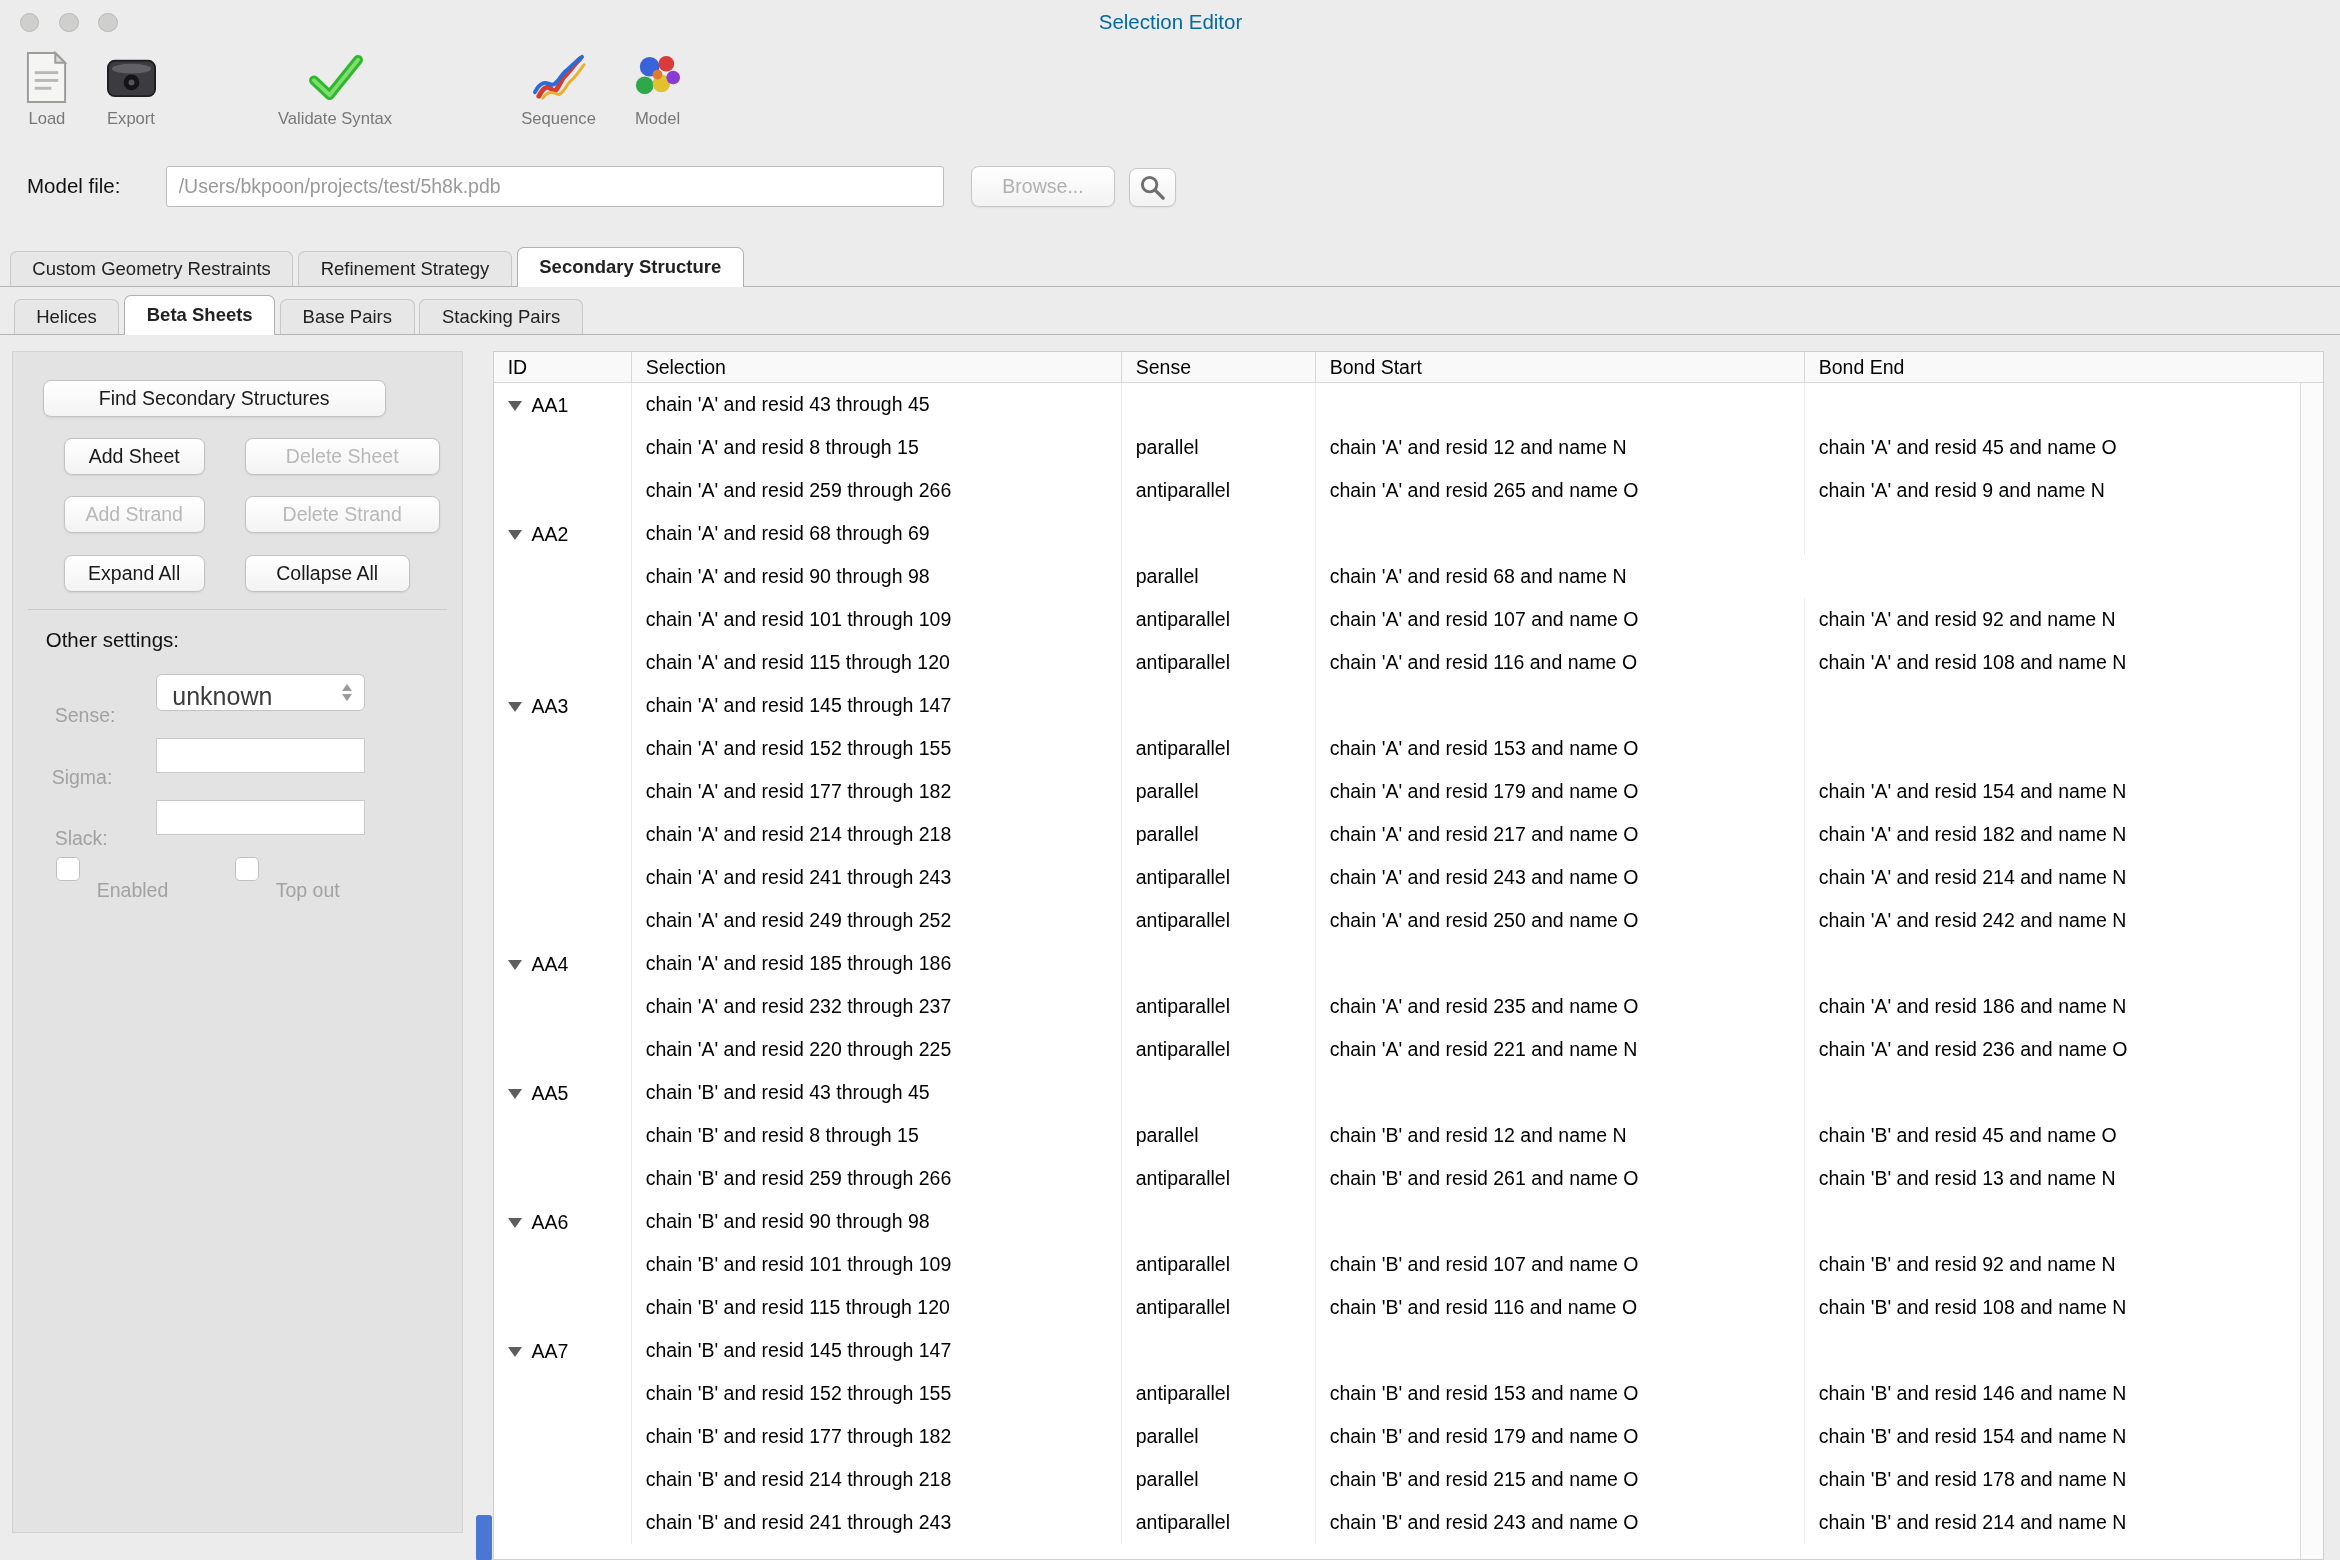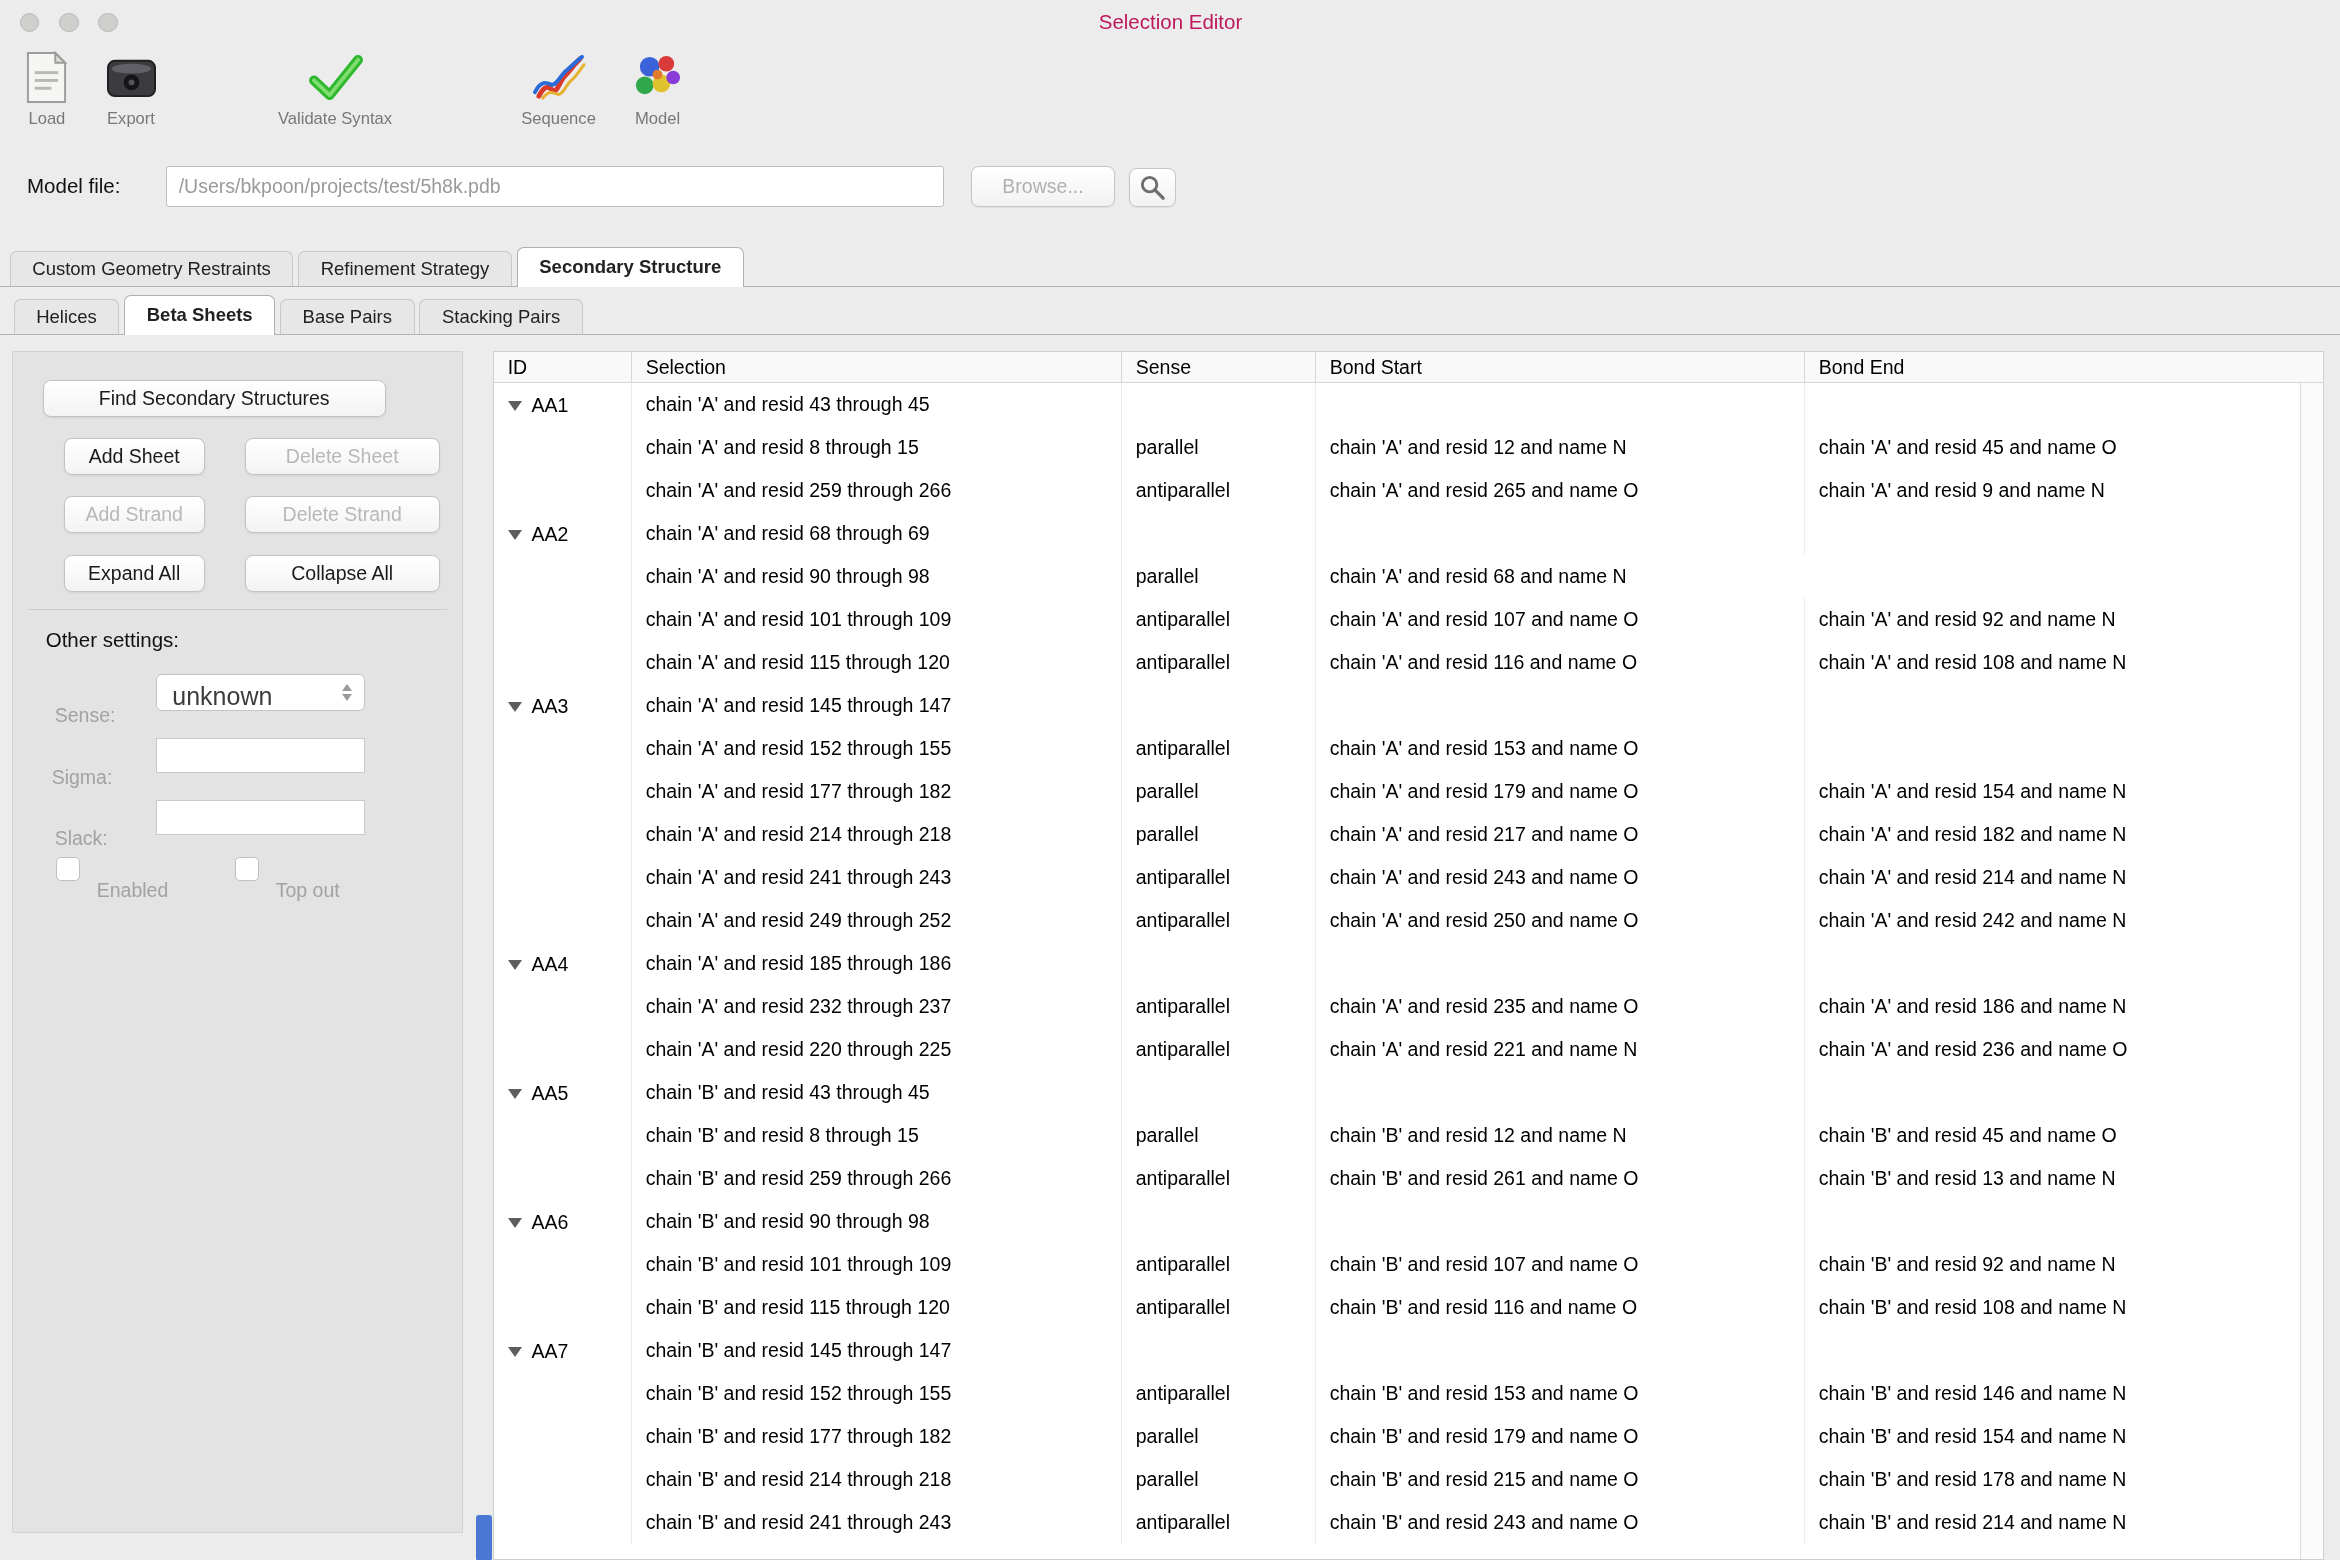--- a/index.html
+++ b/index.html
@@ -11,21 +11,21 @@
     overflow:hidden;
     color:#1a1a1a;
   }
 
   
   .titlebar { position:absolute; top:0; left:0; width:2341px; height:45px; }
   .traffic { position:absolute; top:12.7px; width:19.5px; height:19.5px; border-radius:50%;
              background:#cfcfcd; border:1px solid #b9b9b7; }
   .t1 { left:19.5px; } .t2 { left:59px; } .t3 { left:98px; }
   .win-title { position:absolute; top:9.8px; left:0; width:2341px; text-align:center;
-               font-size:20.5px; color:#be185d; }
+               font-size:20.5px; color:#0369a1; }
 
   
   .toolbar { position:absolute; top:45px; left:0; width:2341px; height:109px; }
   .tb-item { position:absolute; top:2px; display:flex; flex-direction:column; align-items:center; }
   .tb-icon { height:60px; display:flex; align-items:center; justify-content:center; }
   .tb-label { font-size:16.6px; color:#787878; margin-top:2px; white-space:nowrap; }
   .tb-load { left:5.9px; width:82px; }
   .tb-export { left:90px; width:82px; }
   .tb-validate { left:255px; width:160px; }
   .tb-sequence { left:499px; width:119px; }
@@ -64,21 +64,21 @@
          border:1px solid #c2c2c2; border-radius:7.8px; font-size:19.5px; color:#1a1a1a;
          text-align:center; box-shadow:0 1px 2px rgba(0,0,0,.08);
          height:37px; line-height:35px; white-space:nowrap; }
   .btn.disabled { color:#b8b8b8; }
   .b-find { left:30px; top:28px; width:343px; }
   .b-addsheet { left:51px; top:86px; width:141px; }
   .b-delsheet { left:232px; top:86px; width:195px; }
   .b-addstrand { left:51px; top:144px; width:141px; }
   .b-delstrand { left:232px; top:144px; width:195px; }
   .b-expand { left:51px; top:203px; width:141px; }
-  .b-collapse { left:232px; top:203px; width:195px; }
+  .b-collapse { left:232px; top:203px; width:165px; }
   .panel-sep { position:absolute; left:15.6px; top:257px; width:419px; height:1px; background:#cccccc; }
   .other-label { position:absolute; left:33px; top:276px; font-size:20.5px; color:#111; }
   .grey-lab { position:absolute; font-size:19.5px; color:#a2a2a2;margin-top:20px; }
   .lab-sense { left:42px; top:332px; }
   .lab-sigma { left:39px; top:394px; }
   .lab-slack { left:42px; top:455px; }
   .dropdown { position:absolute; left:143px; top:322px; width:209px; height:37px;
               background:#fff; border:1px solid #c4c4c4; border-radius:5.9px; }
   .dd-text { position:absolute; left:15.6px; top:6.8px; font-size:25px; color:#3c3c3c; }
   .dd-stepper { position:absolute; right:4.9px; top:3.9px; width:23.4px; height:28px;

